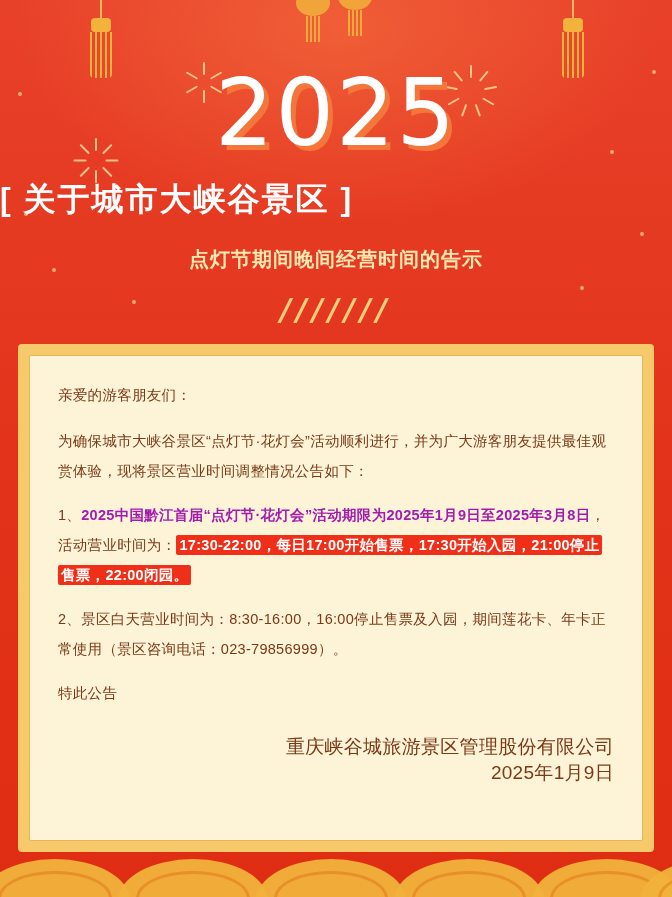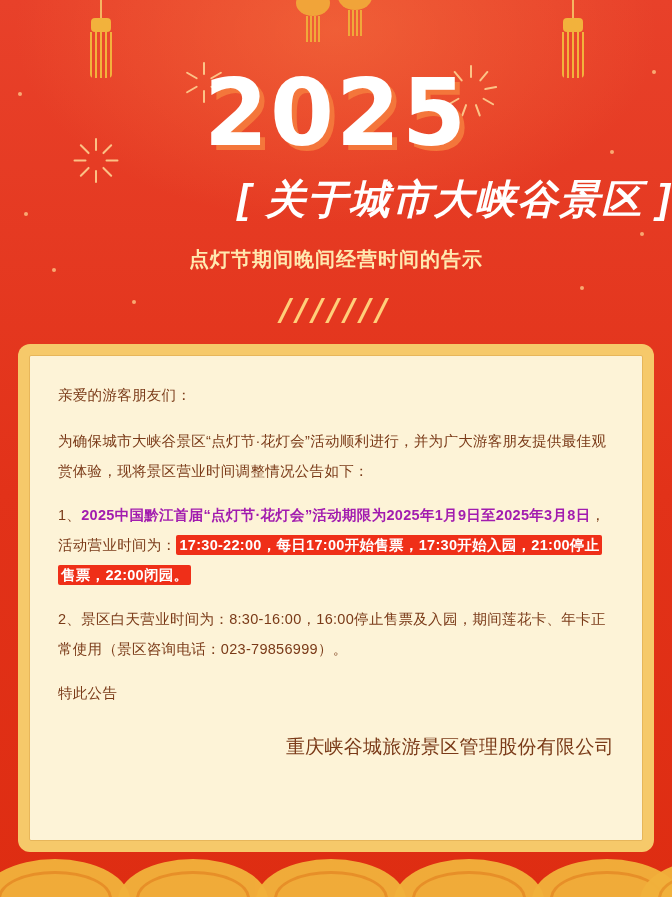--- a/index.html
+++ b/index.html
@@ -113,39 +113,38 @@
 
   
   .year {
     position: absolute;
     left: 0;
     right: 0;
     top: 68px;
     text-align: center;
     font-size: 92px;
     line-height: 92px;
-    font-weight: bold;
+    font-weight: normal;
     letter-spacing: 2px;
     color: #ffffff;
     text-shadow: 5px 5px 0 #f4763b;
     font-family: "DejaVu Sans", sans-serif;
   }
   
   .title-main {
     position: absolute;
     left: 0;
     right: 0;
     top: 175px;
-    text-align: right;
-    font-size: 40px;
+    text-align: left;
+    font-size: 32px;
     line-height: 48px;
     font-weight: bold;
     color: #ffffff;
     letter-spacing: 2px;
-    font-style: italic;
   }
   .title-sub {
     position: absolute;
     left: 0;
     right: 0;
     top: 240px;
     text-align: center;
     font-size: 20px;
     line-height: 38px;
     font-weight: bold;
@@ -167,21 +166,21 @@
   }
 
   
   .card-outer {
     position: absolute;
     left: 18px;
     top: 344px;
     width: 636px;
     height: 508px;
     background: #f6c96a;
-    border-radius: 12px;
+    border-radius: 4px;
     box-sizing: border-box;
   }
   .card-inner {
     position: absolute;
     left: 11px;
     top: 11px;
     right: 11px;
     bottom: 11px;
     background: #fdf3d7;
     border: 1px solid #e7b65a;
@@ -325,20 +324,21 @@
   <div class="card-outer">
     <div class="card-inner">
       <div class="body-text">
         <p class="p-greet">亲爱的游客朋友们：</p>
         <p class="p">为确保城市大峡谷景区“点灯节·花灯会”活动顺利进行，并为广大游客朋友提供最佳观赏体验，现将景区营业时间调整情况公告如下：</p>
         <p class="p"><span>1、</span><span class="strong">2025中国黔江首届“点灯节·花灯会”活动期限为2025年1月9日至2025年3月8日</span><span>，活动营业时间为：</span><span class="hl">17:30-22:00，每日17:00开始售票，17:30开始入园，21:00停止售票，22:00闭园。</span></p>
         <p class="p">2、景区白天营业时间为：8:30-16:00，16:00停止售票及入园，期间莲花卡、年卡正常使用（景区咨询电话：023-79856999）。</p>
         <p class="p">特此公告</p>
         <div class="sign">
           <div>重庆峡谷城旅游景区管理股份有限公司</div>
+          <div>2025年1月9日</div>
         </div>
       </div>
     </div>
   </div>
 
   <div class="bottom-deco">
     <div class="cloud c1"></div>
     <div class="cloud c2"></div>
     <div class="cloud c3"></div>
     <div class="cloud c4"></div>

